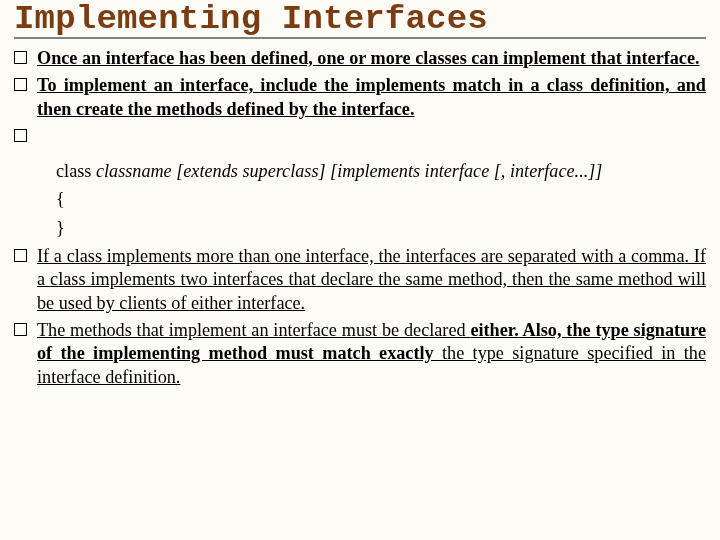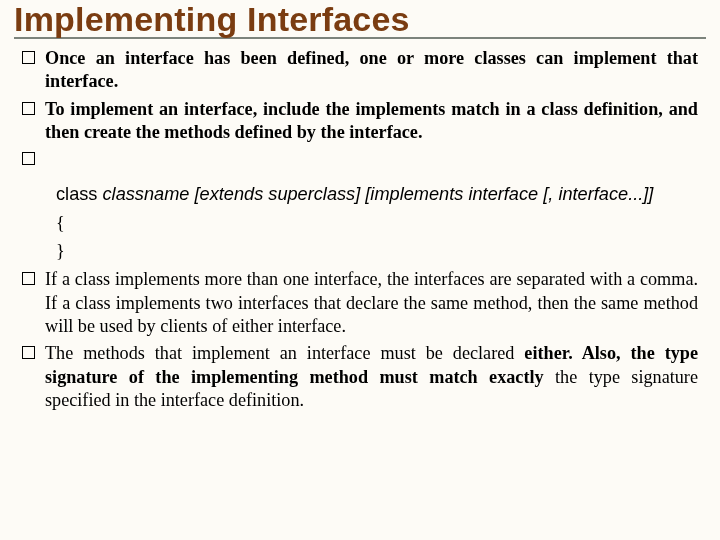--- a/index.html
+++ b/index.html
@@ -12,34 +12,35 @@
     color: #000;
     overflow: hidden;
   }
   .slide {
     box-sizing: border-box;
     width: 720px;
     height: 540px;
     padding: 2px 14px 10px 14px;
   }
   .title {
-    font-family: Liberation Sans, sans-serif;
+    font-family: Liberation Mono, monospace;
     font-size: 34px;
     font-weight: bold;
     color: #7a3c11;
     border-bottom: 2px solid #7c837c;
     padding-bottom: 1px;
     margin: 0 0 8px 0;
     letter-spacing: 0.2px;
     line-height: 1.0;
   }
   .bullets {
-    margin: 8px;
+    margin: 0;
     padding: 0;
     list-style: none;
+    text-decoration: underline;
   }
   .bullet {
     display: flex;
     align-items: flex-start;
     margin: 0 0 4px 0;
   }
   .top .bullet .text,
   .bottom .bullet .text {
     font-size: 18.2px;
     line-height: 1.28;
@@ -54,21 +55,21 @@
     flex: 0 0 auto;
     box-sizing: border-box;
   }
   .code-block {
     margin-left: 42px;
     margin-top: 16px;
     font-size: 18.2px;
     line-height: 1.45;
   }
   .code-line1 {
-    font-family: Liberation Sans, sans-serif;
+    font-family: Liberation Serif, serif;
   }
   .italic { font-style: italic; }
   .brace-row { margin-top: 2px; }
   .body-row { margin-left: 140px; }
   .bottom { margin-top: 4px; }
   .bottom .text { font-weight: normal; }
   .bottom .text b { font-weight: bold; }
   .plain-implements { font-weight: normal; }
 </style>
 </head>

